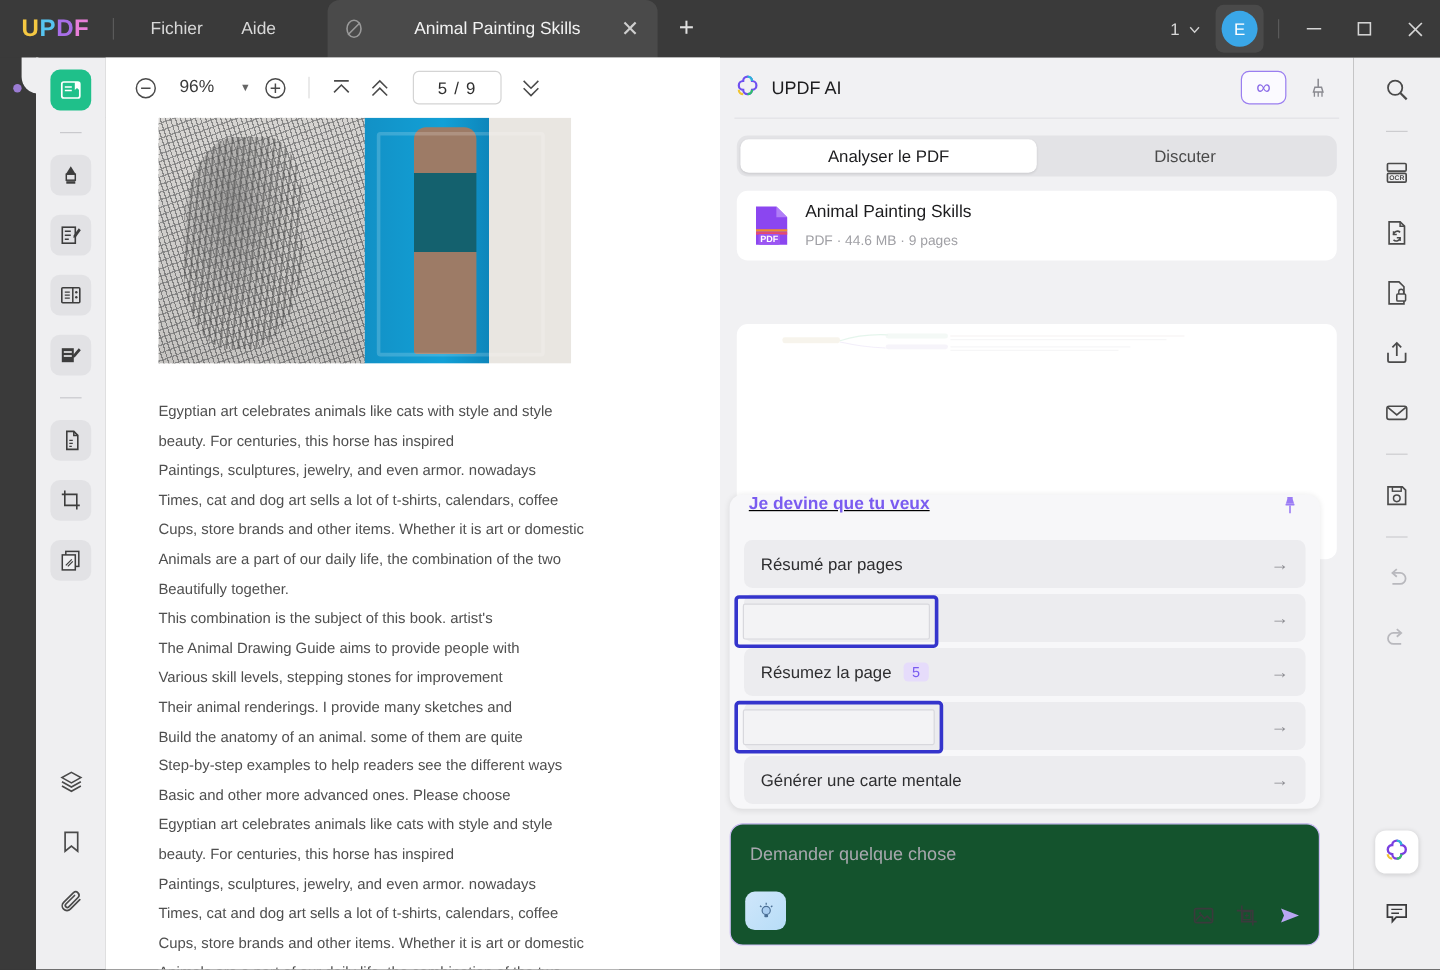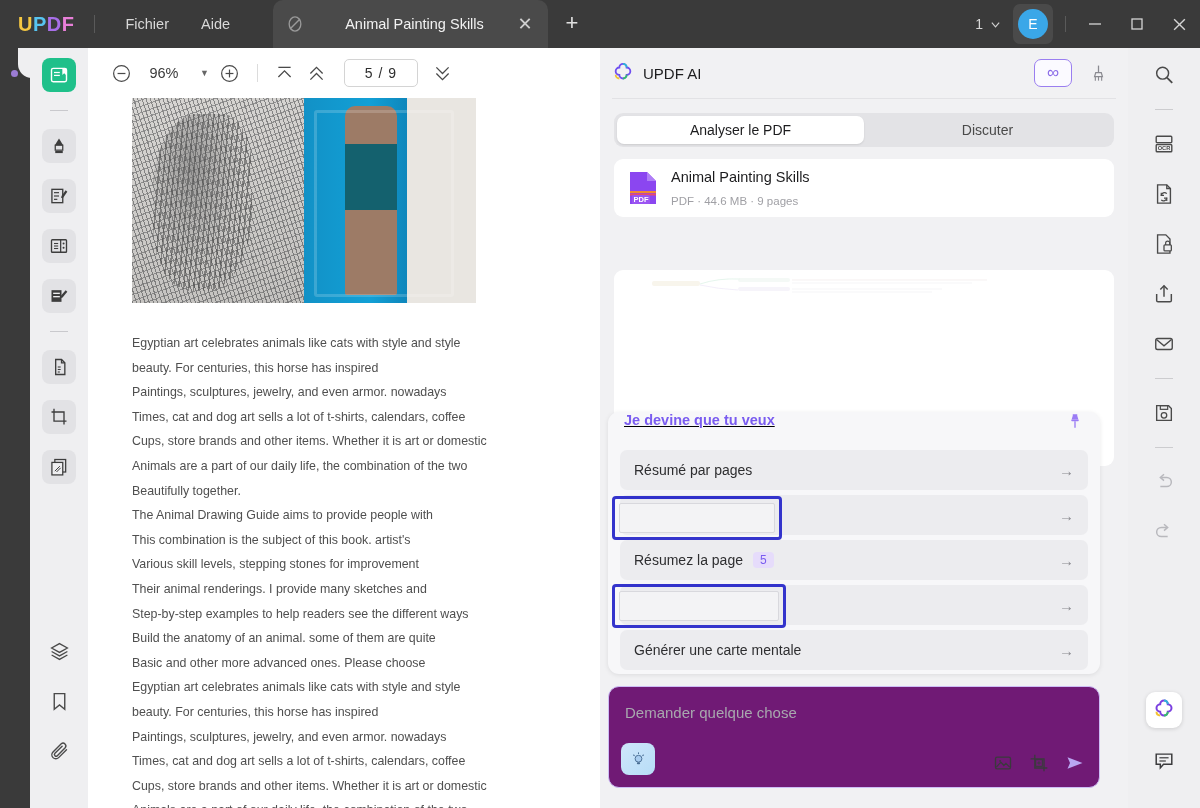--- a/index.html
+++ b/index.html
@@ -228,21 +228,21 @@
     pointer-events:none;
   }
   .hl-inner {
     position:absolute; background:#f3f3f5; border:1px solid #d8d8dd;
     border-radius:2px; pointer-events:none;
   }
 
   
   .input-box {
     position:absolute; left:608px; top:686px; width:492px; height:102px;
-    background:#701a75; border:1.5px solid #cdbdf5; border-radius:11px;
+    background:#14532d; border:1.5px solid #cdbdf5; border-radius:11px;
   }
   .input-ph { position:absolute; left:16px; top:17px; font-size:15px; color:#a8a8ae; }
   .bulb {
     position:absolute; left:12px; bottom:12px; width:34px; height:32px; border-radius:8px;
     background:linear-gradient(135deg,#cfe6fb,#b7ddf7);
     display:flex; align-items:center; justify-content:center; cursor:default;
   }
   .in-actions { position:absolute; right:14px; bottom:14px; display:flex; align-items:center; gap:16px; }
   .in-icon { width:20px; height:20px; cursor:default; }
 
@@ -465,26 +465,26 @@
           <div class="right-half"></div>
         </div>
         <div id="doc-lines">
             <div class="doc-line">Egyptian art celebrates animals like cats with style and style</div>
             <div class="doc-line">beauty. For centuries, this horse has inspired</div>
             <div class="doc-line">Paintings, sculptures, jewelry, and even armor. nowadays</div>
             <div class="doc-line">Times, cat and dog art sells a lot of t-shirts, calendars, coffee</div>
             <div class="doc-line">Cups, store brands and other items. Whether it is art or domestic</div>
             <div class="doc-line">Animals are a part of our daily life, the combination of the two</div>
             <div class="doc-line">Beautifully together.</div>
+            <div class="doc-line">This combination is the subject of this book. artist's</div>
             <div class="doc-line">The Animal Drawing Guide aims to provide people with</div>
-            <div class="doc-line">This combination is the subject of this book. artist's</div>
             <div class="doc-line">Various skill levels, stepping stones for improvement</div>
             <div class="doc-line">Their animal renderings. I provide many sketches and</div>
+            <div class="doc-line">Build the anatomy of an animal. some of them are quite</div>
             <div class="doc-line">Step-by-step examples to help readers see the different ways</div>
-            <div class="doc-line">Build the anatomy of an animal. some of them are quite</div>
             <div class="doc-line">Basic and other more advanced ones. Please choose</div>
             <div class="doc-line">Egyptian art celebrates animals like cats with style and style</div>
             <div class="doc-line">beauty. For centuries, this horse has inspired</div>
             <div class="doc-line">Paintings, sculptures, jewelry, and even armor. nowadays</div>
             <div class="doc-line">Times, cat and dog art sells a lot of t-shirts, calendars, coffee</div>
             <div class="doc-line">Cups, store brands and other items. Whether it is art or domestic</div>
             <div class="doc-line">Animals are a part of our daily life, the combination of the two</div>
           </div>
       </div>
 

